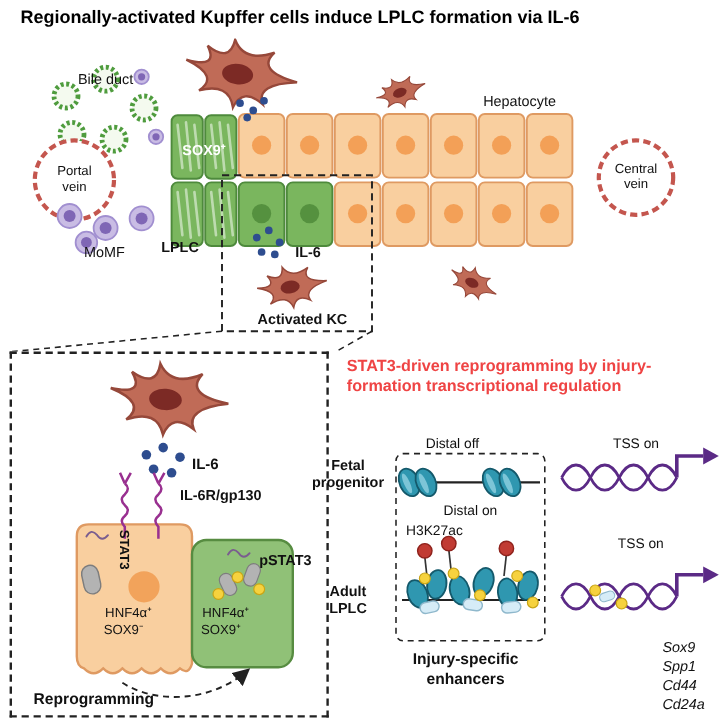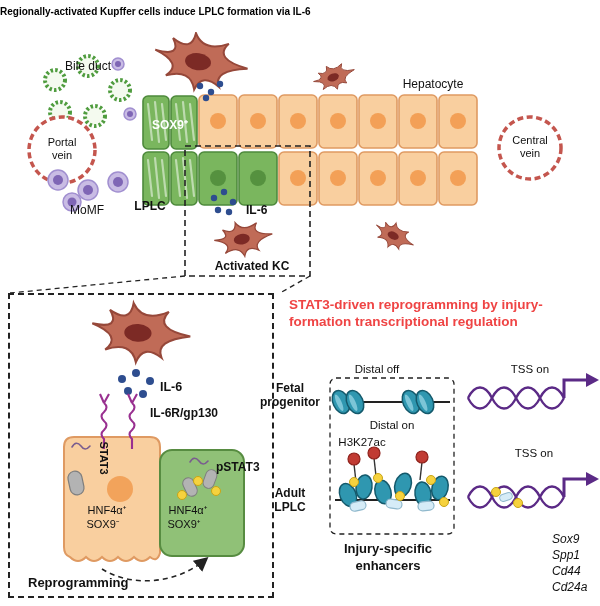--- a/index.html
+++ b/index.html
@@ -1,18 +1,18 @@
 <!DOCTYPE html>
 <html><head>
 <meta charset="utf-8">
 <style>
   html,body{margin:0;padding:0;background:#fff;}
   .page{position:relative;width:600px;height:606px;background:#fff;font-family:"Liberation Sans",sans-serif;overflow:hidden;}
   .abs{position:absolute;}
-  #main-title{position:absolute;left:0;top:6px;width:483px;text-align:left;font-weight:bold;font-size:10px;color:#000;}
+  #main-title{position:absolute;left:0;top:6px;width:483px;text-align:right;font-weight:bold;font-size:15px;color:#000;}
   .box{position:absolute;left:8px;top:293px;width:266px;height:305px;border:2px dashed #222;box-sizing:border-box;background:#fff;}
   .rtitle{position:absolute;left:289px;top:297px;width:308px;font-weight:bold;font-size:13.5px;line-height:16.5px;color:#ef4444;}
   .rtitle span{display:block;}
   svg{display:block;}
   svg text{font-family:"Liberation Sans",sans-serif;fill:#111;}
   .b{font-weight:bold;}
   .mid{text-anchor:middle;}
   .it{font-style:italic;}
   .t11{font-size:11px;} .t115{font-size:11.5px;} .t12{font-size:12px;} .t125{font-size:12.5px;} .t13{font-size:13px;}
   .white{fill:#fff;}

